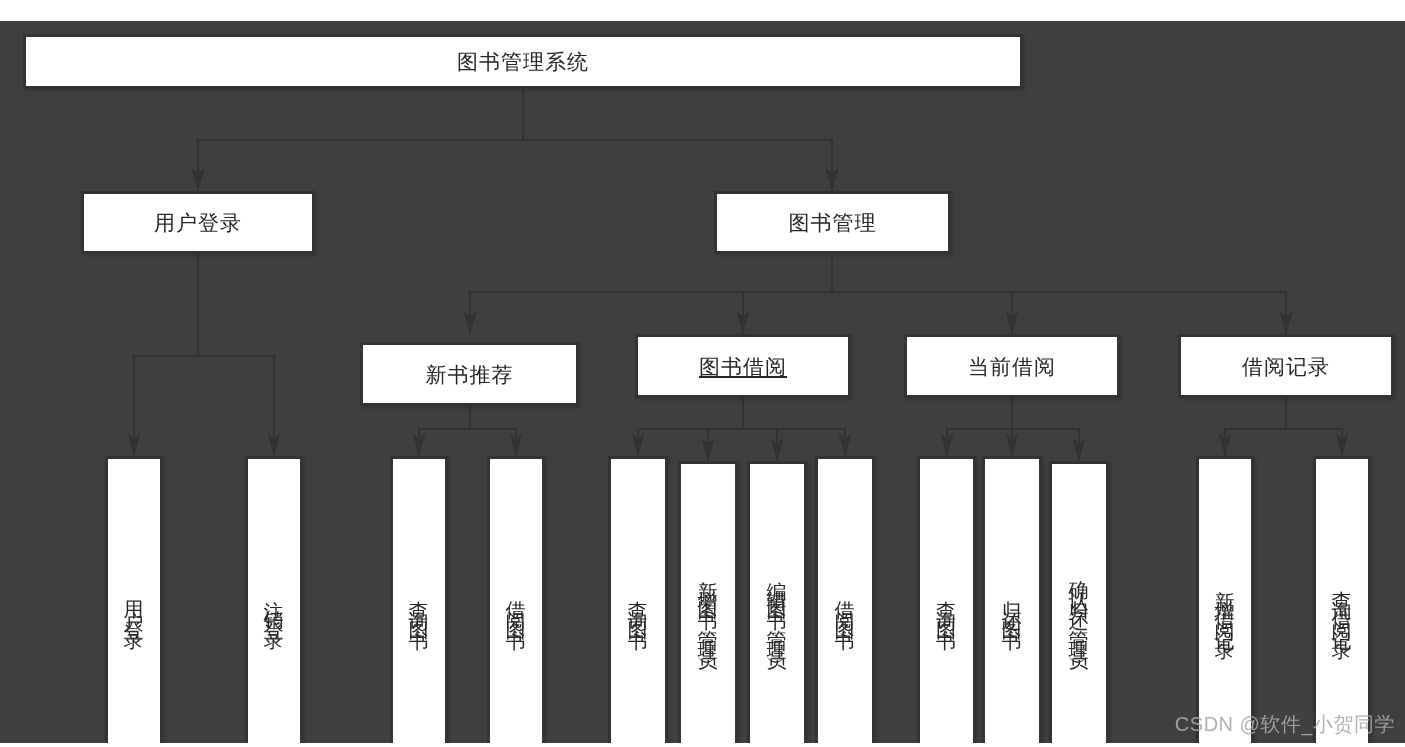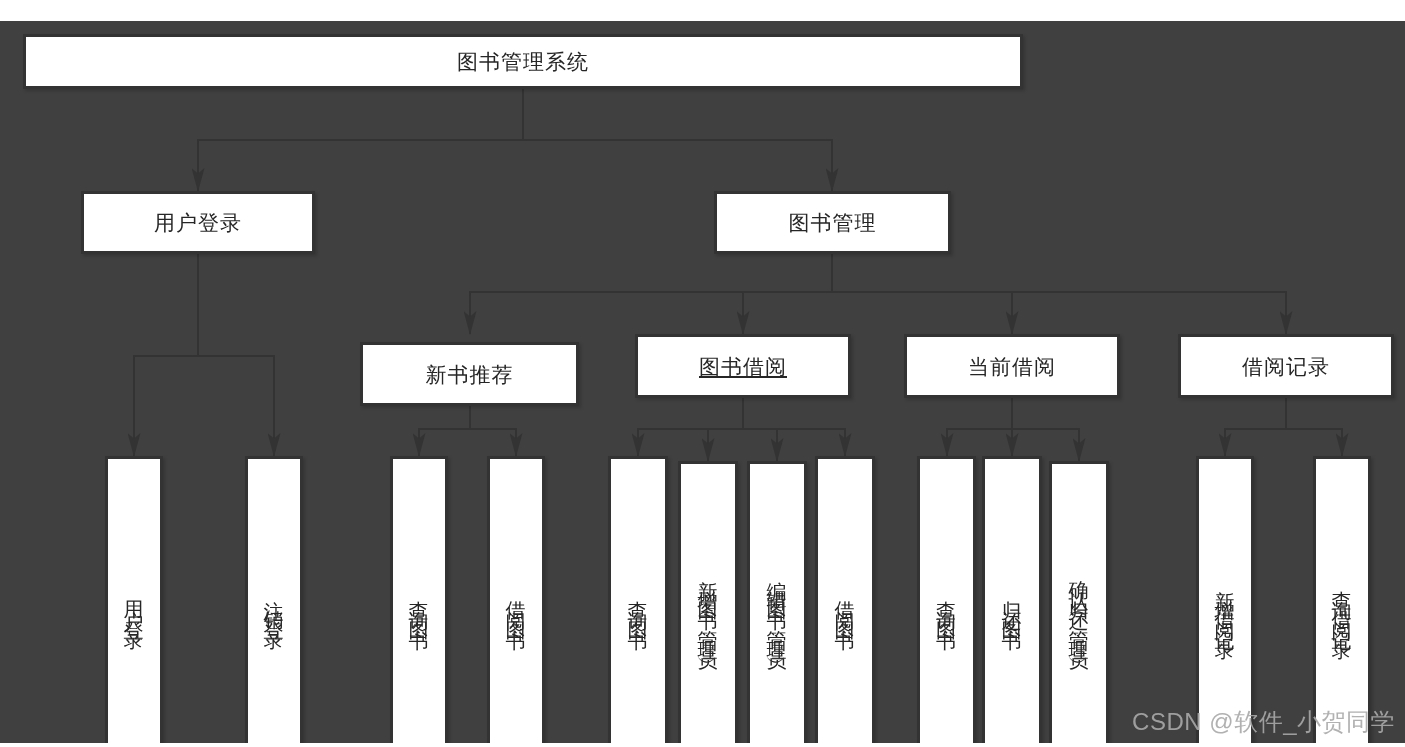--- a/index.html
+++ b/index.html
@@ -52,21 +52,21 @@
   .n-g3b3   {left:747px; top:440px; width:60px; height:298px;}
   .n-g3b4   {left:815px; top:435px; width:60px; height:298px;}
   .n-g4b1   {left:917px; top:435px; width:59px; height:298px;}
   .n-g4b2   {left:982px; top:435px; width:60px; height:298px;}
   .n-g4b3   {left:1049px;top:440px; width:60px; height:298px;}
   .n-g5b1   {left:1196px;top:435px; width:58px; height:298px;}
   .n-g5b2   {left:1313px;top:435px; width:58px; height:298px;}
   .watermark{
     position:absolute;
     right:10px;bottom:5px;
-    font-size:24px;
+    font-size:20px;
     color:rgba(168,168,168,0.9);
     z-index:3;
     white-space:nowrap;
     letter-spacing:0.5px;
   }
 </style>
 </head>
 <body>
 
 <div class="canvas">

